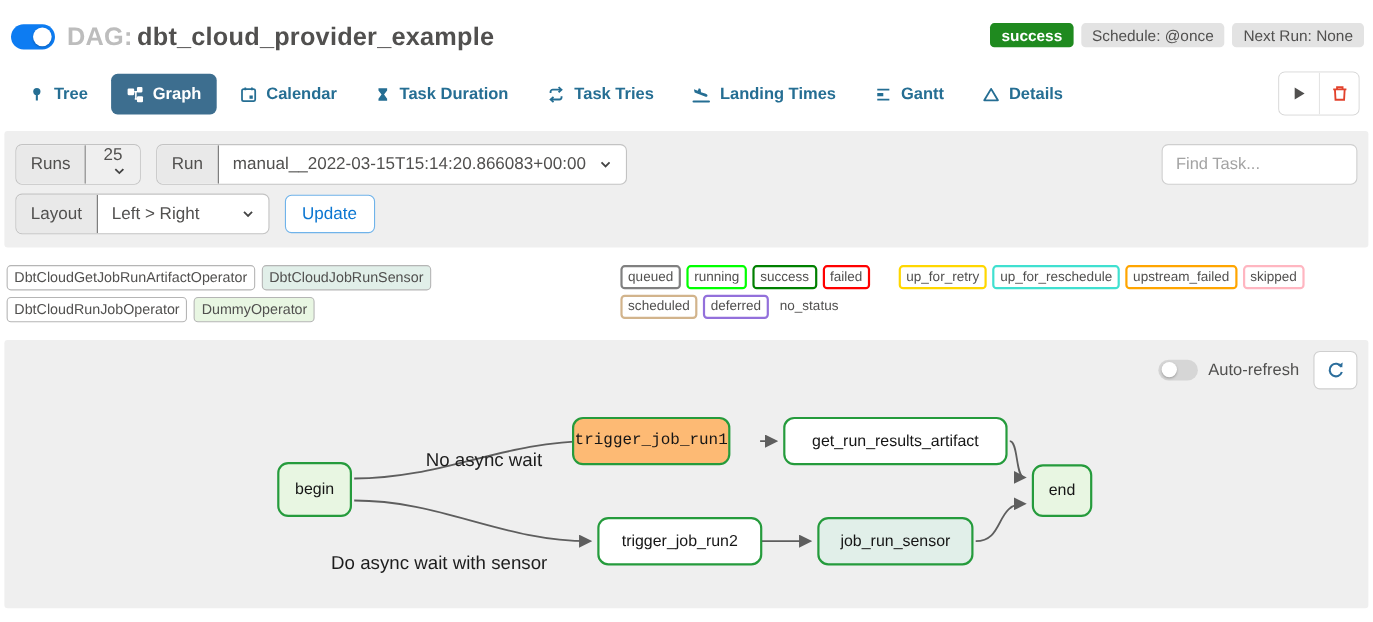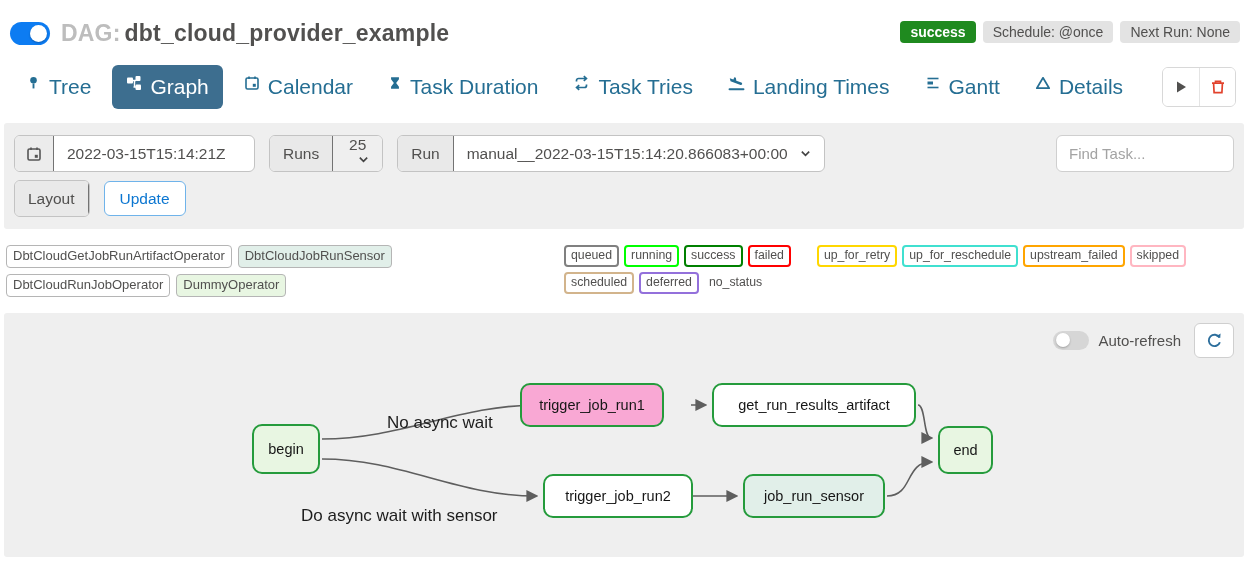--- a/index.html
+++ b/index.html
@@ -17,21 +17,21 @@
   .switch.on { background:#0d7cf2; } .switch.on .knob { right:3px; }
   .switch.off { background:#d6d6d6; } .switch.off .knob { left:3px; }
   .dag-title { margin:0 0 0 11px; font-size:23px; font-weight:700; color:#51504f; letter-spacing:.2px; }
   .dag-title .prefix { color:#bdbdbd; font-weight:600; margin-right:4px; }
   .header-badges { position:absolute; right:8px; top:21px; display:flex; gap:7px; }
   .badge { font-size:14px; padding:3px 10px; border-radius:4px; white-space:nowrap; }
   .badge.success { background:#1f8a1f; color:#fff; font-weight:700; }
   .badge.gray { background:#e3e3e3; color:#51504f; }
   
   .tabs { display:flex; align-items:center; margin:18px 12px 0 12px; gap:7px; }
-  .tab { display:flex; align-items:flex-start; gap:8px; padding:10px 14px; color:#256e93; font-size:21px; font-weight:400; border-radius:6px; cursor:pointer; white-space:nowrap; }
+  .tab { display:flex; align-items:flex-end; gap:8px; padding:10px 14px; color:#256e93; font-size:15px; font-weight:700; border-radius:6px; cursor:pointer; white-space:nowrap; }
   .tab.active { background:#3d6e8f; color:#fff; }
   .icon { display:inline-flex; align-items:center; }
   .icon svg { display:block; }
   .tab-actions { margin-left:auto; display:flex; border:1px solid #d8d8d8; border-radius:6px; overflow:hidden; background:#fff; }
   .tab-actions .btn { width:36px; height:38px; display:flex; align-items:center; justify-content:center; cursor:pointer; background:#fff; border:none; padding:0; }
   .tab-actions .btn + .btn { border-left:1px solid #e4e4e4; }
   
   .filter-panel { margin:14px 4px 0 4px; background:#efefef; border-radius:3px; padding:12px 10px; }
   .frow { display:flex; align-items:center; gap:14px; }
   .frow + .frow { margin-top:8px; }
@@ -172,32 +172,20 @@
             <path d="M3.6 4.6l.5 9.1h7.8l.5-9.1"></path>
           </svg>
         </span>
       </button>
   </div>
 </div>
 
 <div class="filter-panel">
   <div class="frow">
     <div class="igroup">
-      <div class="seg iconseg divider">
-          <span class="icon">
-            <svg width="16" height="16" viewBox="0 0 16 16" fill="none" stroke="currentColor" stroke-width="1.6">
-              <rect x="2" y="3" width="12" height="11" rx="1.5"></rect>
-              <path d="M5 1.5v2.5M11 1.5v2.5"></path>
-              <rect x="8.8" y="8.8" width="3" height="3" fill="currentColor" stroke="none"></rect>
-            </svg>
-          </span>
-        </div>
-      <div class="seg" style="min-width:200px">2022-03-15T15:14:21Z</div>
-    </div>
-    <div class="igroup">
       <div class="seg gray divider">Runs</div>
       <div class="seg gray2">
           <span>25</span>
           <span class="chev icon">
             <svg width="11" height="11" viewBox="0 0 12 12" fill="none" stroke="#444" stroke-width="1.8">
               <path d="M2 4l4 4 4-4"></path>
             </svg>
           </span>
         </div>
     </div>
@@ -210,20 +198,28 @@
               <path d="M2 4l4 4 4-4"></path>
             </svg>
           </span>
         </div>
     </div>
     <input class="find-input" placeholder="Find Task..." style="">
   </div>
   <div class="frow">
     <div class="igroup">
       <div class="seg gray divider">Layout</div>
+      <div class="seg" style="min-width:155px">
+          <span>Left &gt; Right</span>
+          <span class="chev icon" style="margin-left:auto">
+            <svg width="11" height="11" viewBox="0 0 12 12" fill="none" stroke="#444" stroke-width="1.8">
+              <path d="M2 4l4 4 4-4"></path>
+            </svg>
+          </span>
+        </div>
     </div>
     <button class="update-btn">Update</button>
   </div>
 </div>
 
 <div class="legend">
   <div class="legend-ops" id="legend-ops">
       <span class="chip" style="background: rgb(255, 255, 255);">DbtCloudGetJobRunArtifactOperator</span>
       <span class="chip" style="background: rgb(225, 239, 233);">DbtCloudJobRunSensor</span>
       <span class="chip" style="background: rgb(255, 255, 255);">DbtCloudRunJobOperator</span>
@@ -269,21 +265,21 @@
         <path d="M 318 126 C 398 126, 454 92, 534 92" fill="none" stroke="#5e5e5e" stroke-width="1.6" marker-end="url(#arrow)"></path>
         <path d="M 318 146 C 398 146, 452 183, 532 183" fill="none" stroke="#5e5e5e" stroke-width="1.6" marker-end="url(#arrow)"></path>
         <path d="M 687 92 L 701 92" fill="none" stroke="#5e5e5e" stroke-width="1.6" marker-end="url(#arrow)"></path>
         <path d="M 688 183 L 732 183" fill="none" stroke="#5e5e5e" stroke-width="1.6" marker-end="url(#arrow)"></path>
         <path d="M 914 92 C 921.8 92, 919.2 125, 927 125" fill="none" stroke="#5e5e5e" stroke-width="1.6" marker-end="url(#arrow)"></path>
         <path d="M 883 183 C 909.4 183, 900.6 149, 927 149" fill="none" stroke="#5e5e5e" stroke-width="1.6" marker-end="url(#arrow)"></path>
       </g>
   </svg>
   <div id="nodes">
       <div class="node" style="left: 248px; top: 111px; width: 68px; height: 50px; background: rgb(232, 246, 226);">begin</div>
-      <div class="node" style="left: 516px; top: 70px; width: 144px; height: 44px; background: #f9a8d4;">trigger_job_run1</div>
+      <div class="node" style="left: 516px; top: 70px; width: 144px; height: 44px; background: #fdba74; font-family: Liberation Mono, monospace;">trigger_job_run1</div>
       <div class="node" style="left: 708px; top: 70px; width: 204px; height: 44px; background: rgb(255, 255, 255);">get_run_results_artifact</div>
       <div class="node" style="left: 934px; top: 113px; width: 55px; height: 48px; background: rgb(232, 246, 226);">end</div>
       <div class="node" style="left: 539px; top: 161px; width: 150px; height: 44px; background: rgb(255, 255, 255);">trigger_job_run2</div>
       <div class="node" style="left: 739px; top: 161px; width: 142px; height: 44px; background: rgb(225, 239, 233);">job_run_sensor</div>
     </div>
   <div id="edge-labels">
       <div class="edge-label" style="left: 383px; top: 100px;">No async wait</div>
       <div class="edge-label" style="left: 297px; top: 193px;">Do async wait with sensor</div>
     </div>
 </div>

